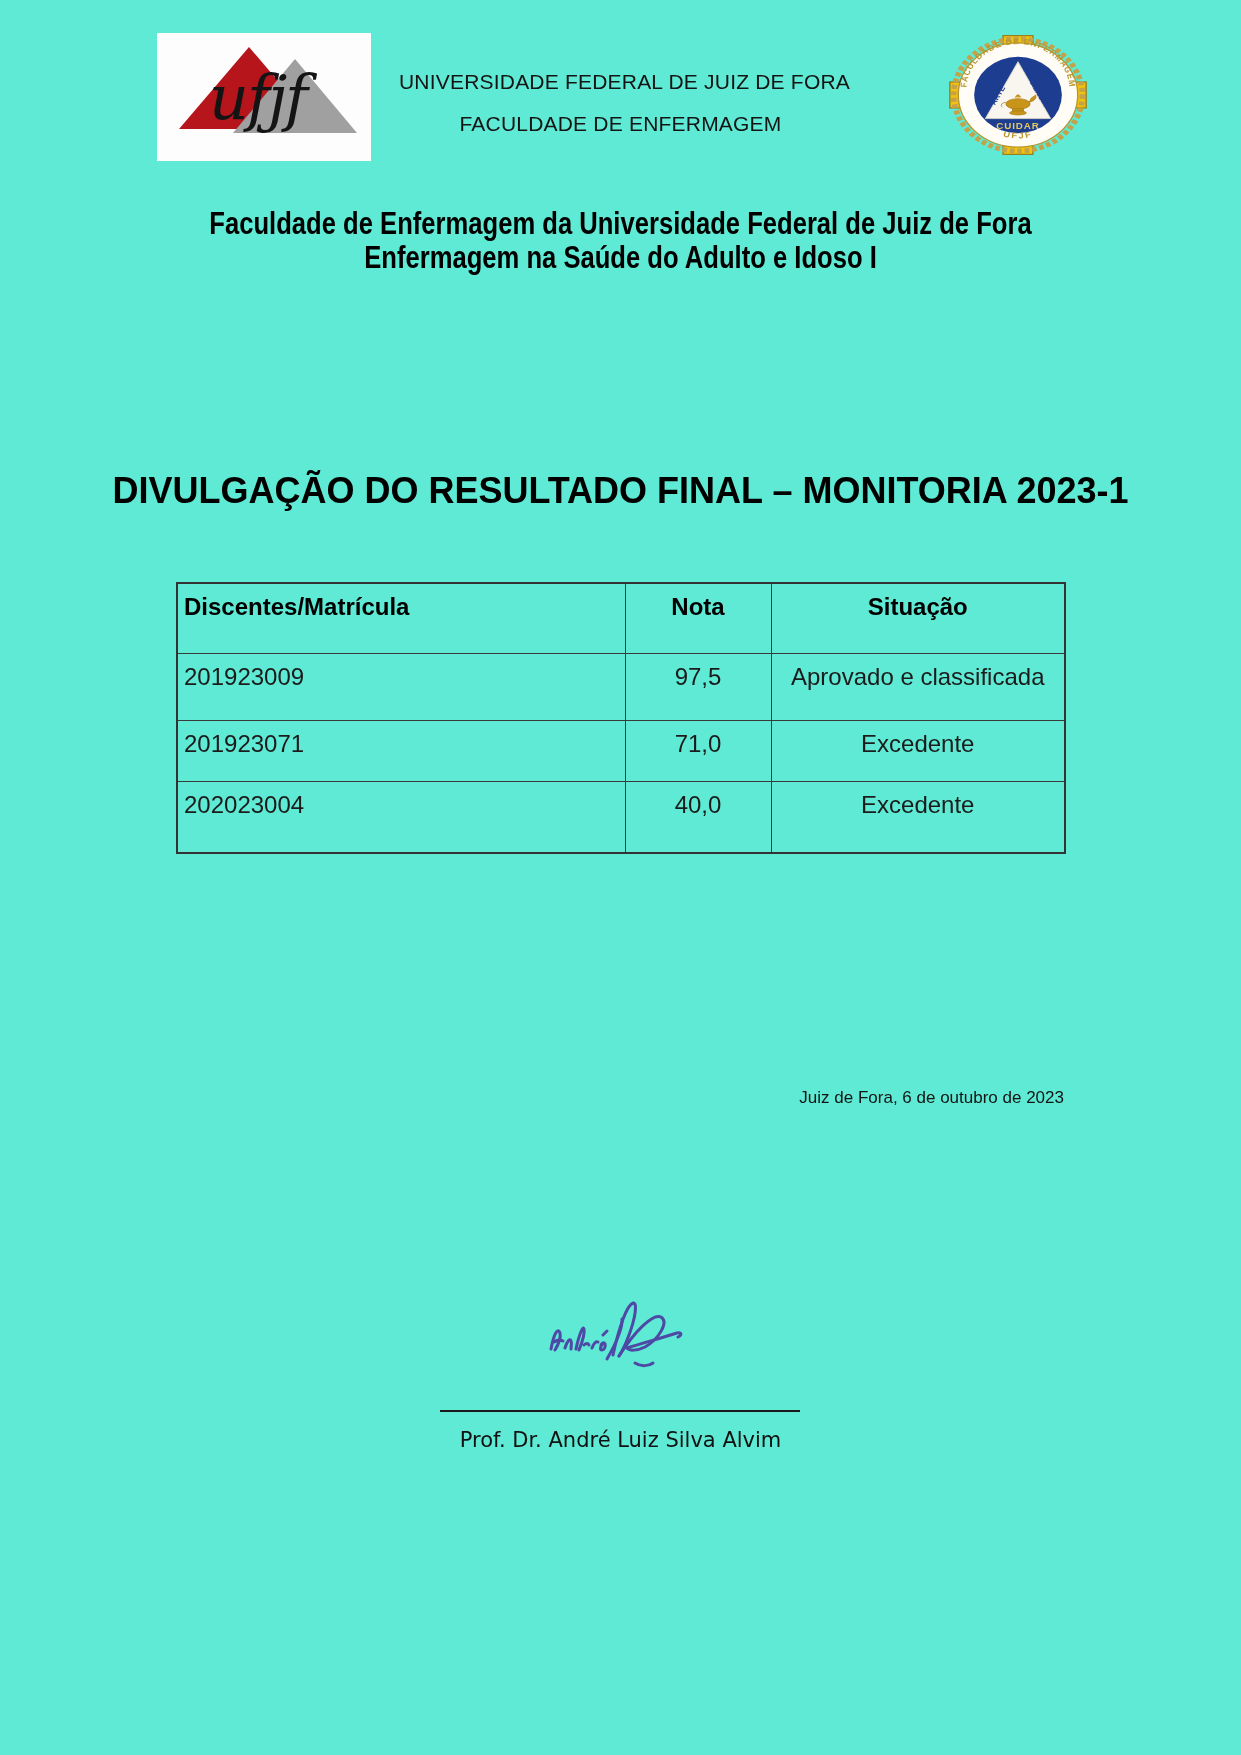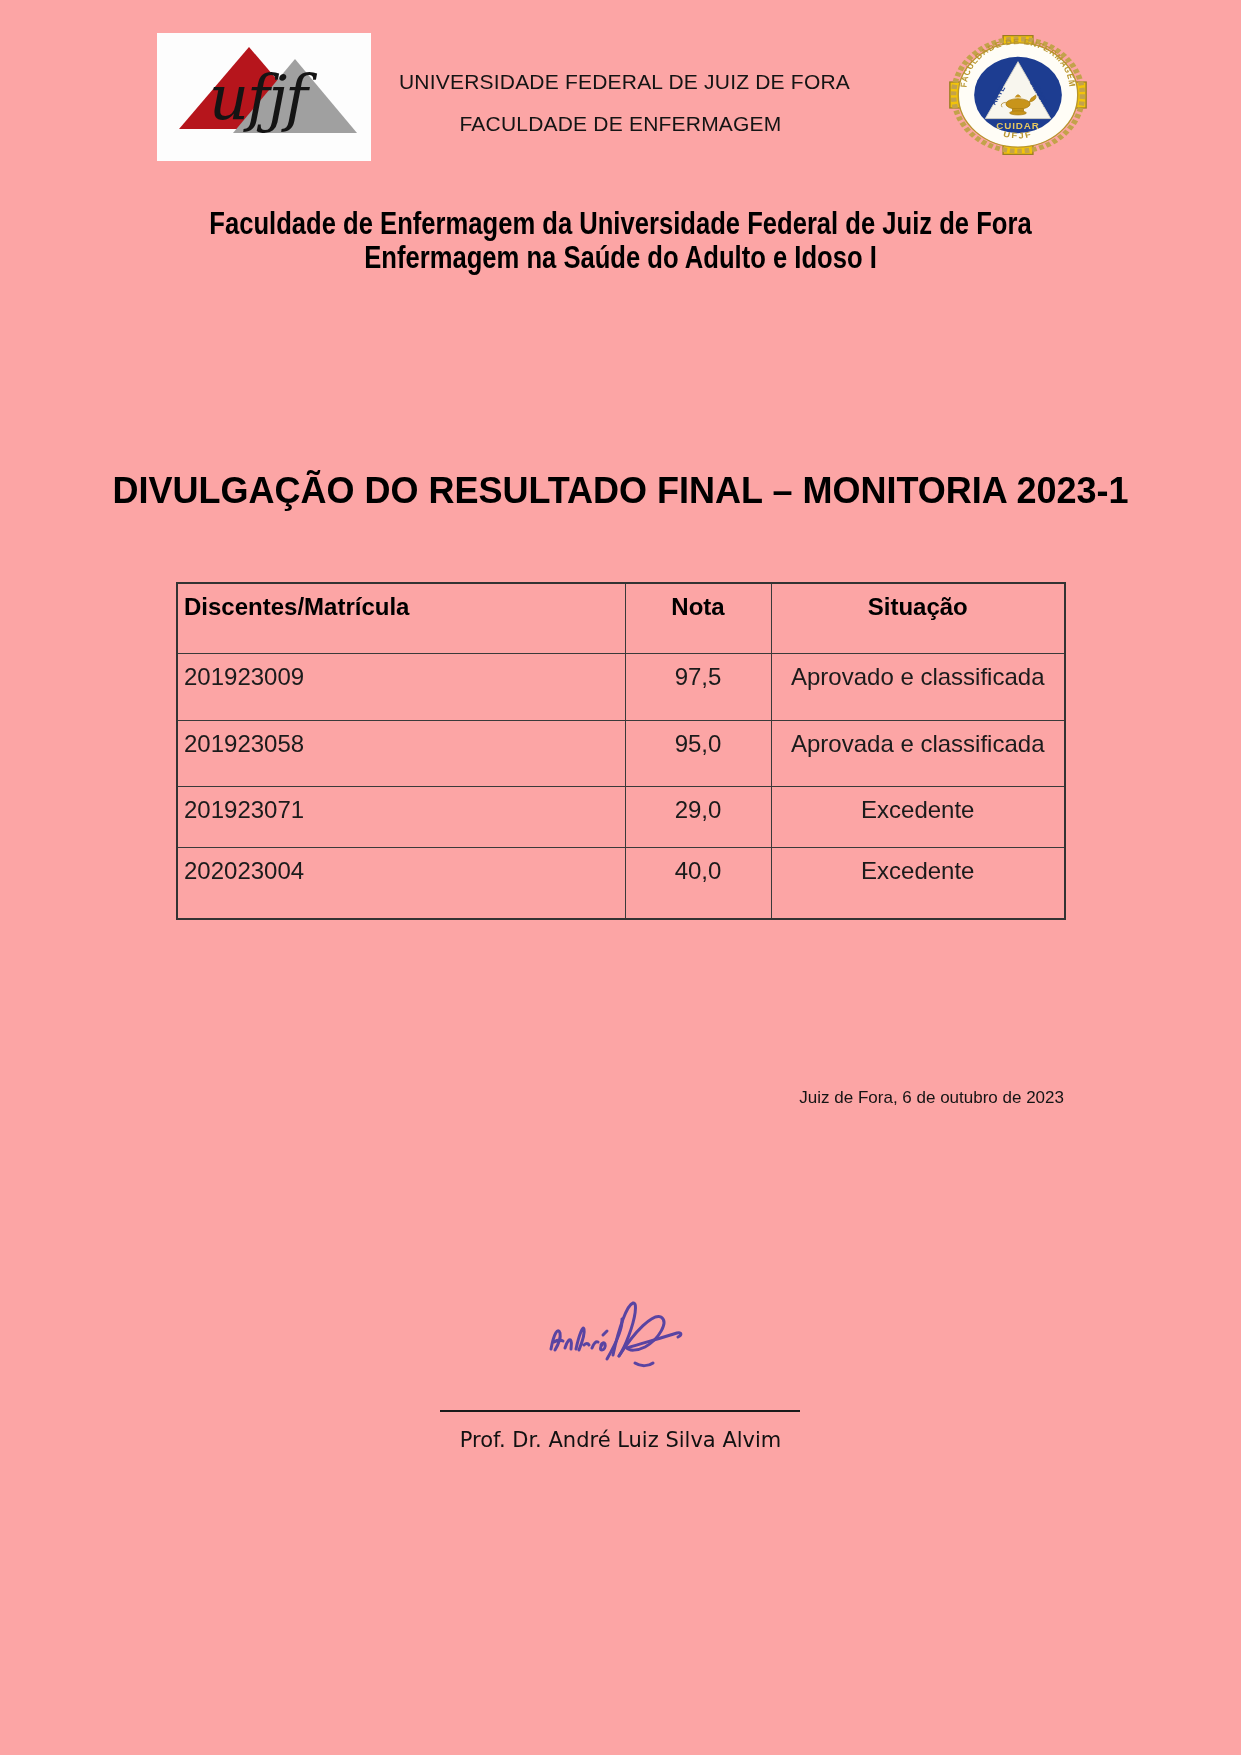--- a/index.html
+++ b/index.html
@@ -1,17 +1,17 @@
 <!DOCTYPE html>
 <html><head>
 <meta charset="utf-8">
 <style>
   html,body{margin:0;padding:0;background:#ffffff;}
   .page{
-    position:relative;width:1241px;height:1755px;background:#fca5a5;
+    position:relative;width:1241px;height:1755px;background:#5eead4;
     font-family:"Liberation Sans",sans-serif;color:#1b1b1b;overflow:hidden;
   }
   .abs{position:absolute;}
   .logo-box{left:157px;top:33px;width:214px;height:128px;background:#fdfdfd;}
   .org-line{left:0;right:0;text-align:center;font-size:21px;letter-spacing:.2px;color:#141414;}
   .org-line1{top:70px;padding-left:8px;}
   .org-line2{top:112px;}
   .seal-box{left:948px;top:34px;width:140px;height:122px;}
   .doc-title{left:0;right:0;top:206px;text-align:center;font-weight:bold;
     font-size:32px;line-height:34px;color:#000;}
@@ -117,28 +117,23 @@
       <tr class="hrow">
         <th class="c1">Discentes/Matrícula</th>
         <th class="c2">Nota</th>
         <th class="c3">Situação</th>
       </tr>
       <tr class="r0">
         <td class="c1">201923009</td>
         <td class="c2">97,5</td>
         <td class="c3">Aprovado e classificada</td>
       </tr>
-      <tr class="r1">
-        <td class="c1">201923058</td>
-        <td class="c2">95,0</td>
-        <td class="c3">Aprovada e classificada</td>
-      </tr>
       <tr class="r2">
         <td class="c1">201923071</td>
-        <td class="c2">29,0</td>
+        <td class="c2">71,0</td>
         <td class="c3">Excedente</td>
       </tr>
       <tr class="r3">
         <td class="c1">202023004</td>
         <td class="c2">40,0</td>
         <td class="c3">Excedente</td>
       </tr>
     </tbody>
   </table>
 

